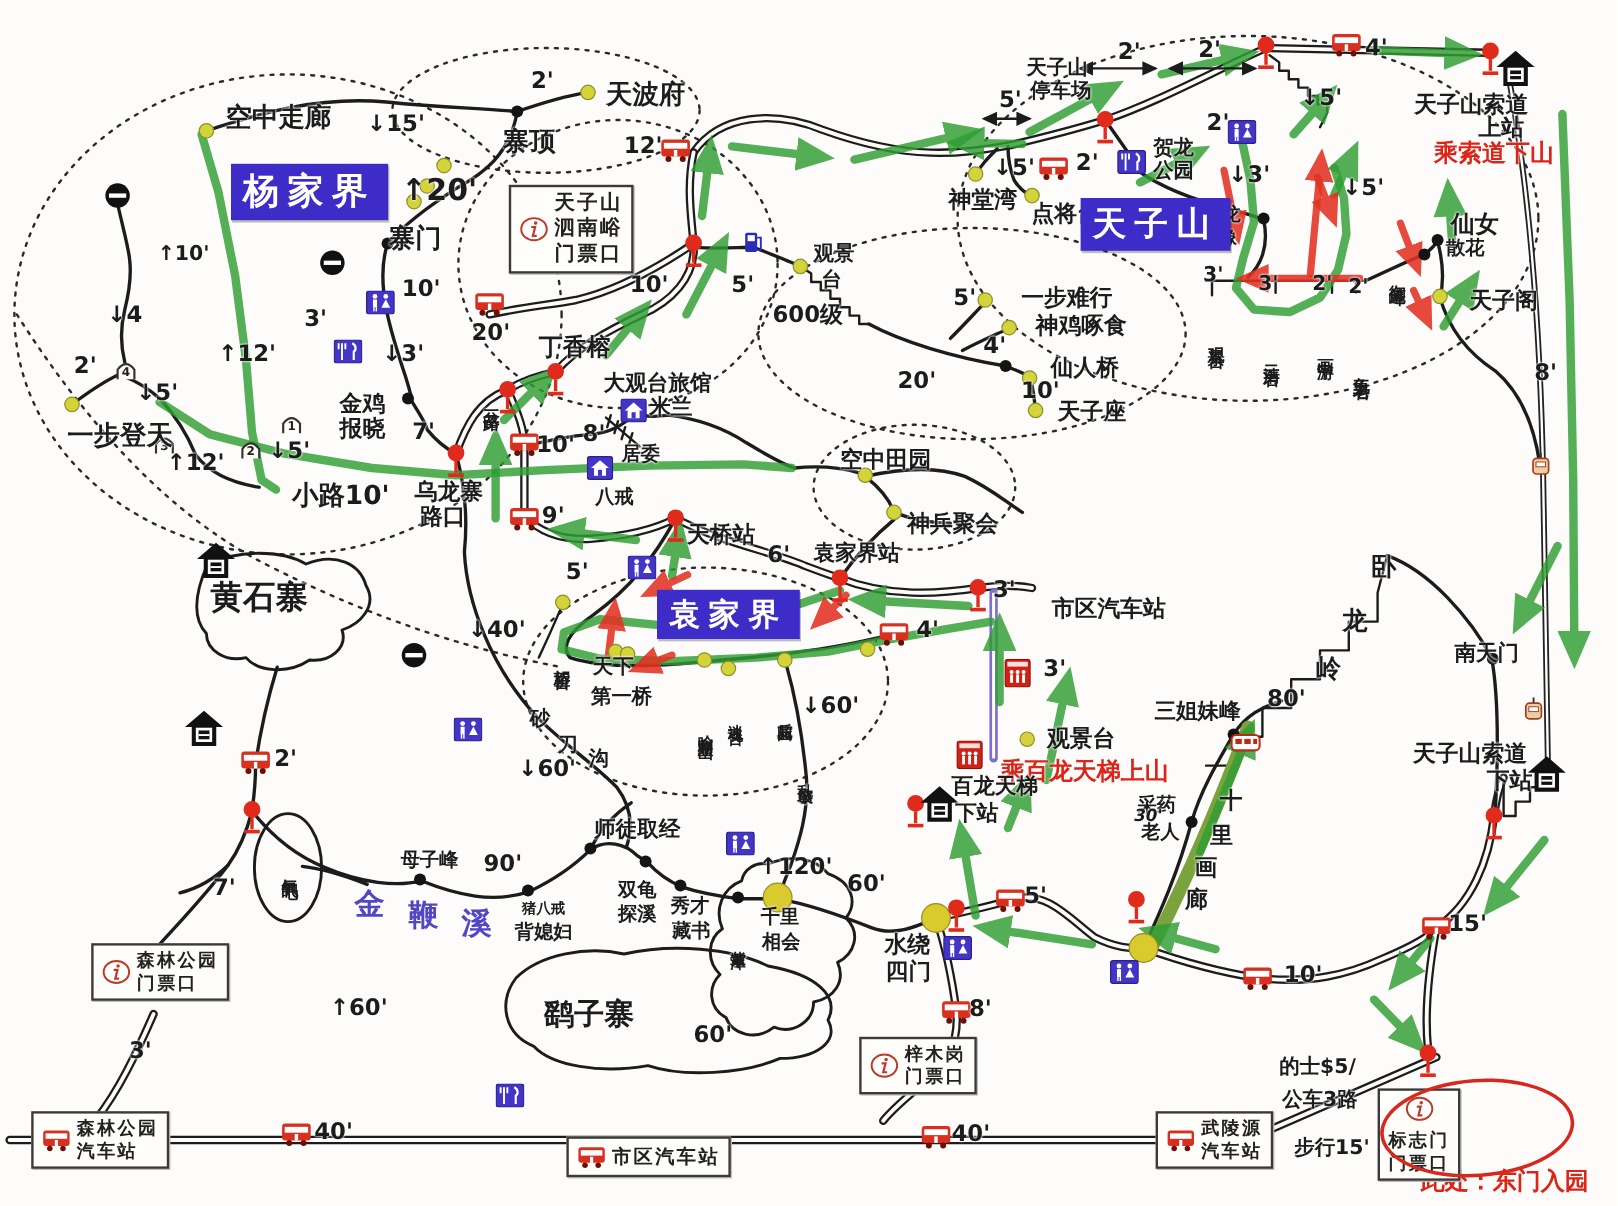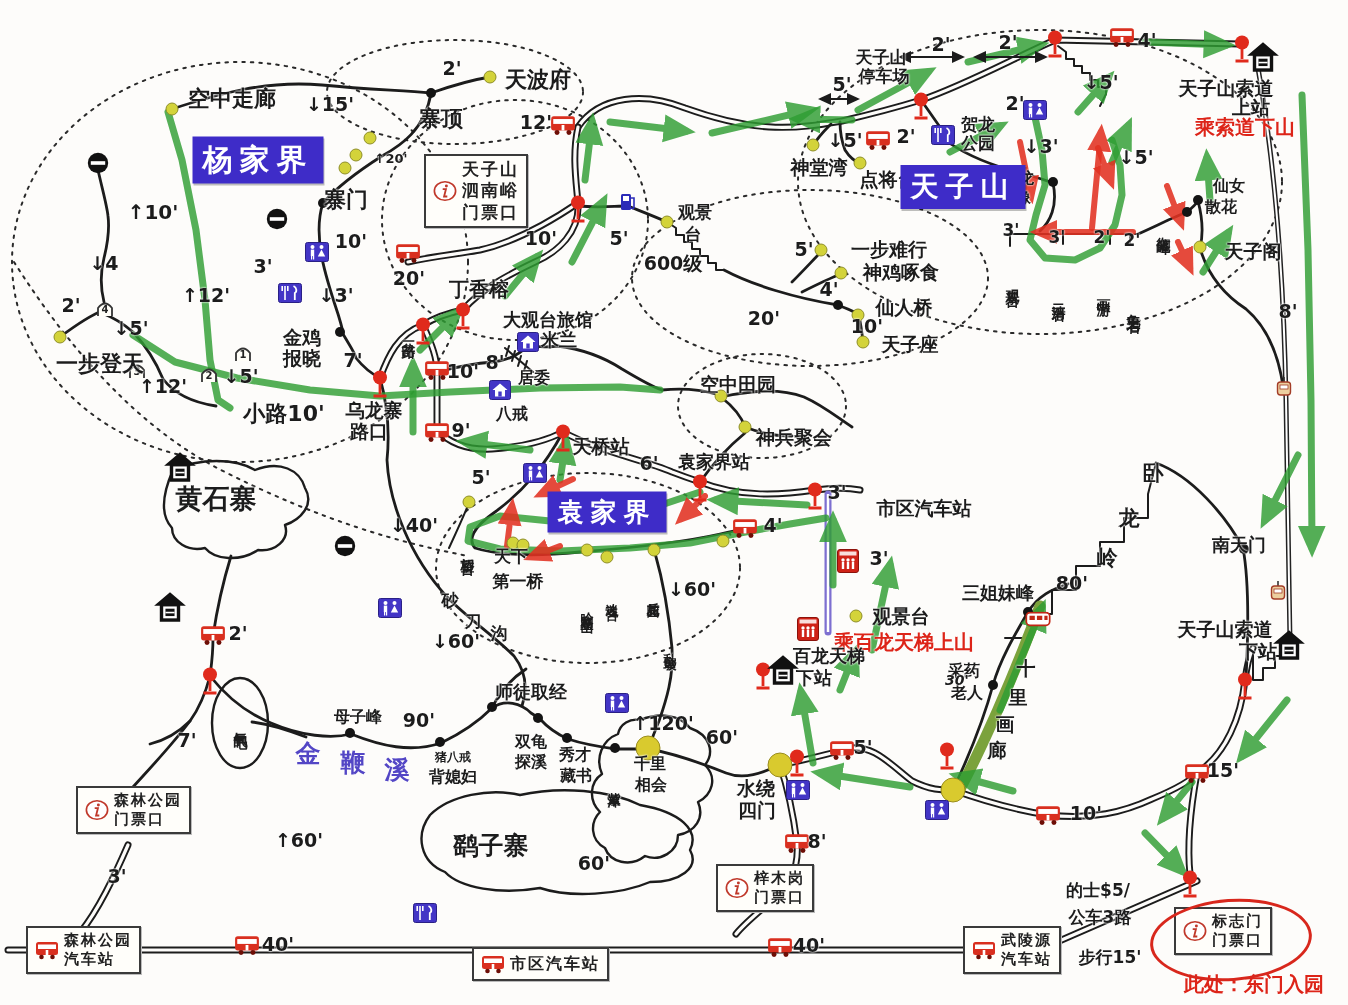--- a/index.html
+++ b/index.html
@@ -368,28 +368,28 @@
         <use href="#sym-arch" x="199" y="365" width="20" height="18"></use>
         <text x="209" y="379" class="arch-num">2</text>
       </g>
   </svg>
   <div id="label-layer">
       <div class="lbl" style="left: 232px; top: 99px; font-size: 22px;">空中走廊</div>
       <div class="lbl" style="left: 452px; top: 68px; font-size: 19px;">2'</div>
       <div class="lbl" style="left: 538px; top: 80px; font-size: 22px;">天波府</div>
       <div class="lbl" style="left: 441px; top: 119px; font-size: 22px;">寨顶</div>
       <div class="lbl" style="left: 330px; top: 104px; font-size: 19px;">↓15'</div>
-      <div class="lbl" style="left: 366px; top: 158px; font-size: 13px; margin-left: 25px;">↑20'</div>
+      <div class="lbl" style="left: 366px; top: 158px; font-size: 25px;">↑20'</div>
       <div class="lbl" style="left: 346px; top: 200px; font-size: 22px;">寨门</div>
       <div class="lbl" style="left: 351px; top: 241px; font-size: 19px;">10'</div>
       <div class="lbl" style="left: 263px; top: 266px; font-size: 19px;">3'</div>
       <div class="lbl" style="left: 206px; top: 295px; font-size: 19px;">↑12'</div>
       <div class="lbl" style="left: 336px; top: 295px; font-size: 19px;">↓3'</div>
       <div class="lbl" style="left: 104px; top: 263px; font-size: 19px;">↓4</div>
-      <div class="lbl" style="left: 153px; top: 212px; font-size: 20px;">↑10'</div>
+      <div class="lbl" style="left: 153px; top: 212px; font-size: 17px;">↑10'</div>
       <div class="lbl" style="left: 71px; top: 305px; font-size: 19px;">2'</div>
       <div class="lbl" style="left: 100px; top: 364px; font-size: 22px;">一步登天</div>
       <div class="lbl" style="left: 131px; top: 328px; font-size: 19px;">↓5'</div>
       <div class="lbl" style="left: 163px; top: 386px; font-size: 19px;">↑12'</div>
       <div class="lbl" style="left: 241px; top: 376px; font-size: 19px;">↓5'</div>
       <div class="lbl" style="left: 284px; top: 414px; font-size: 22px;">小路10'</div>
       <div class="lbl" style="left: 302px; top: 337px; font-size: 19px;">金鸡</div>
       <div class="lbl" style="left: 302px; top: 358px; font-size: 19px;">报晓</div>
       <div class="lbl" style="left: 353px; top: 360px; font-size: 19px;">7'</div>
       <div class="lbl" style="left: 374px; top: 410px; font-size: 19px;">乌龙寨</div>
@@ -439,21 +439,21 @@
       <div class="lbl" style="left: 1041px; top: 146px; font-size: 19px;">↓3'</div>
       <div class="lbl" style="left: 1011px; top: 230px; font-size: 17px;">3'</div>
       <div class="lbl v" style="left: 1013px; top: 281px; font-size: 14px;">观景台</div>
       <div class="lbl" style="left: 1057px; top: 237px; font-size: 17px;">3'</div>
       <div class="lbl v" style="left: 1059px; top: 296px; font-size: 14px;">云清岩</div>
       <div class="lbl" style="left: 1102px; top: 237px; font-size: 17px;">2'</div>
       <div class="lbl v" style="left: 1104px; top: 291px; font-size: 14px;">画中游</div>
       <div class="lbl" style="left: 1132px; top: 240px; font-size: 17px;">2'</div>
       <div class="lbl v" style="left: 1134px; top: 307px; font-size: 14px;">龟王老石</div>
       <div class="lbl v" style="left: 1164px; top: 229px; font-size: 14px;">御笔峰</div>
-      <div class="lbl" style="left: 1229px; top: 186px; font-size: 16px;">仙女</div>
+      <div class="lbl" style="left: 1229px; top: 186px; font-size: 20px;">仙女</div>
       <div class="lbl" style="left: 1221px; top: 207px; font-size: 16px;">散花</div>
       <div class="lbl" style="left: 1136px; top: 157px; font-size: 19px;">↓5'</div>
       <div class="lbl" style="left: 1253px; top: 251px; font-size: 19px;">天子阁</div>
       <div class="lbl" style="left: 1226px; top: 88px; font-size: 19px;">天子山索道</div>
       <div class="lbl" style="left: 1251px; top: 107px; font-size: 19px;">上站</div>
       <div class="lbl" style="left: 1245px; top: 127px; font-size: 20px; color: rgb(221, 36, 24);">乘索道下山</div>
       <div class="lbl" style="left: 1288px; top: 311px; font-size: 19px;">8'</div>
       <div class="lbl" style="left: 649px; top: 463px; font-size: 19px;">6'</div>
       <div class="lbl" style="left: 601px; top: 446px; font-size: 19px;">天桥站</div>
       <div class="lbl" style="left: 481px; top: 477px; font-size: 19px;">5'</div>
@@ -555,21 +555,21 @@
       </div>
       <div class="infobox" style="left: 716px; top: 864px;">
         <svg class="bx-ico" viewBox="0 0 26 26">
           <use href="#sym-info"></use>
         </svg>
         <div class="lines">
           <div class="ln" style="font-size: 15px;">梓木岗</div>
           <div class="ln" style="font-size: 15px;">门票口</div>
         </div>
       </div>
-      <div class="infobox" style="left: 1174px; top: 907px;">
+      <div class="infobox" style="left: 1148px; top: 907px; flex-direction: column;">
         <svg class="bx-ico" viewBox="0 0 26 26">
           <use href="#sym-info"></use>
         </svg>
         <div class="lines">
           <div class="ln" style="font-size: 15px;">标志门</div>
           <div class="ln" style="font-size: 15px;">门票口</div>
         </div>
       </div>
       <div class="infobox" style="left: 26px; top: 926px;">
         <svg class="bx-ico" viewBox="0 0 26 26">

